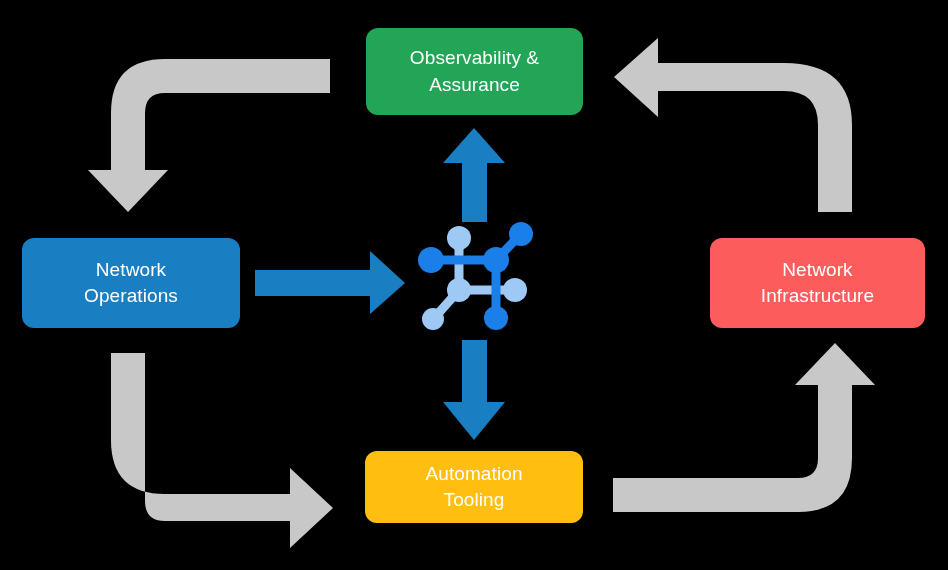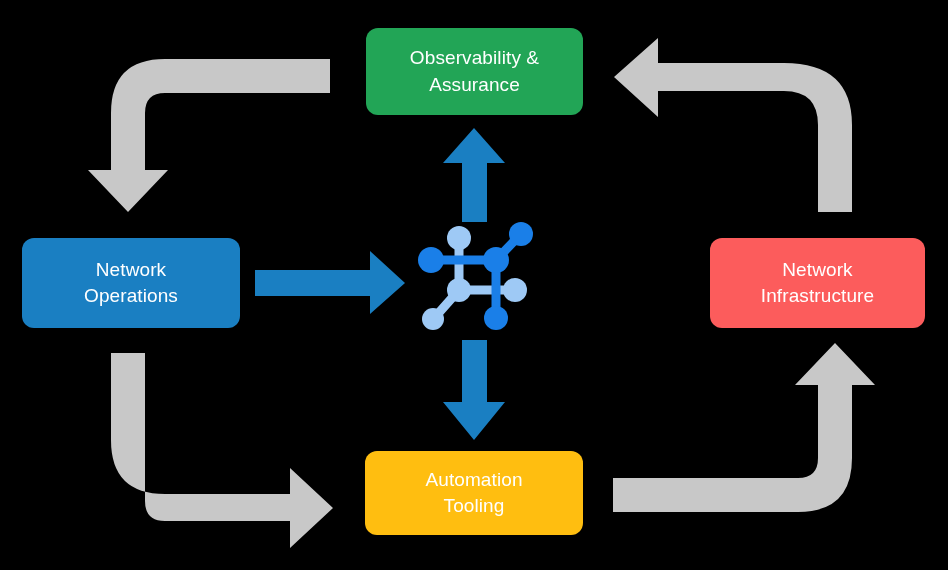--- a/index.html
+++ b/index.html
@@ -52,21 +52,21 @@
   #box-infrastructure {
     left: 710px;
     top: 238px;
     width: 215px;
     height: 90px;
   }
   #box-automation {
     left: 365px;
     top: 451px;
     width: 218px;
-    height: 84px;
+    height: 72px;
   }
   .svg-layer {
     position: absolute;
     left: 0;
     top: 0;
     width: 948px;
     height: 570px;
   }
   #icon-layer {
     position: absolute;

